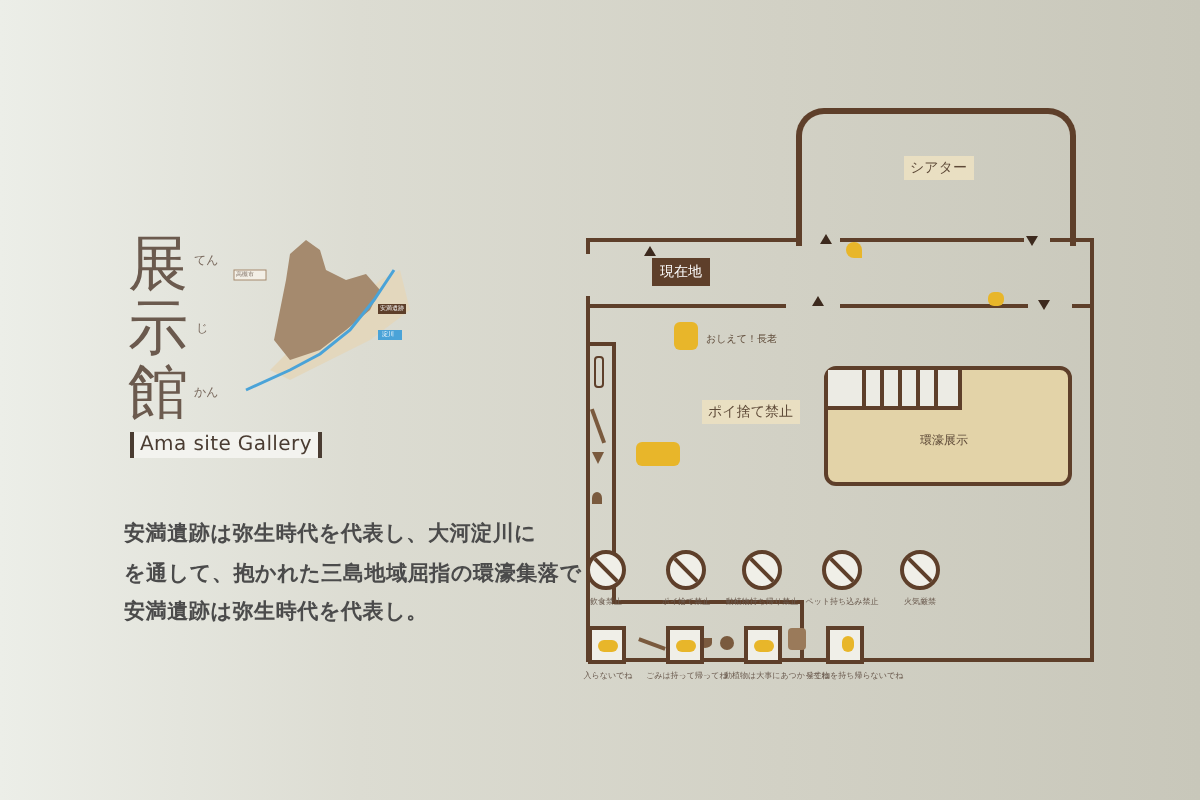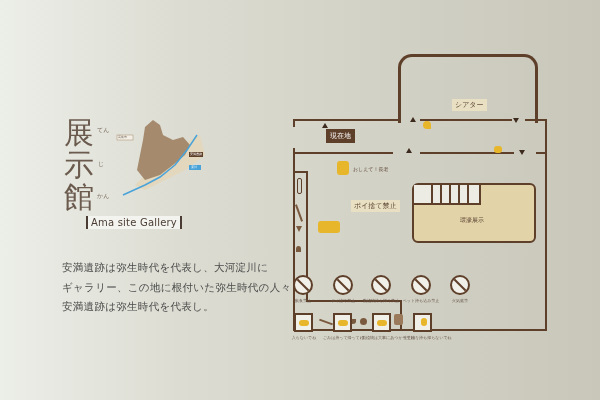--- a/index.html
+++ b/index.html
@@ -6,22 +6,22 @@
   body {
     width:600px; height:400px; overflow:hidden; position:relative;
     background: linear-gradient(90deg, #eceee8 0%, #dcdcd2 30%, #d2d1c5 65%, #c8c7ba 100%);
     font-family: "DejaVu Sans", sans-serif;
     color:#5a4a3e;
   }
   .abs { position:absolute; }
   .title-char { position:absolute; font-family:"DejaVu Sans", sans-serif; font-size:30px; color:#6b5a4e; line-height:1; }
   .ruby { position:absolute; font-size:6px; color:#7a6a5e; }
   .subtitle { position:absolute; left:65px; top:216px; font-size:10px; color:#4a3c32; background:#f3f3ef;
-    border-left:2px solid #4a3c32; border-right:2px solid #4a3c32; padding:1px 3px; letter-spacing:0.2px;margin-left:21px;}
-  .desc { position:absolute; left:62px; top:258px; width:220px; font-size:10.5px; line-height:19.5px; color:#4b4b4b; letter-spacing:0.3px; }
+    border-left:2px solid #4a3c32; border-right:2px solid #4a3c32; padding:1px 3px; letter-spacing:0.2px;}
+  .desc { position:absolute; left:62px; top:258px; width:220px; font-size:10.5px; line-height:19.5px; color:#4b4b4b; letter-spacing:0.3px;font-weight:bold; }
   .desc div { white-space:nowrap; }
   .wall { position:absolute; background:#5e3f2a; }
   .label-box { position:absolute; background:#e9dfc2; color:#5e4a38; font-size:7px; padding:1px 3px; }
   .here { position:absolute; background:#5e3f2a; color:#fff; font-size:7px; padding:2px 4px; }
   .tri-up { position:absolute; width:0; height:0; border-left:3px solid transparent; border-right:3px solid transparent; border-bottom:5px solid #3d2a1e; }
   .tri-down { position:absolute; width:0; height:0; border-left:3px solid transparent; border-right:3px solid transparent; border-top:5px solid #3d2a1e; }
   .icon-circle { position:absolute; width:20px; height:20px; border:2px solid #5e3f2a; border-radius:50%; box-sizing:border-box; overflow:hidden; background:#f0efe8; }
   .icon-circle::after { content:""; position:absolute; left:8px; top:-3px; width:2px; height:24px; background:#5e3f2a; transform:rotate(-45deg); }
   .icon-square { position:absolute; width:19px; height:19px; border:2px solid #5e3f2a; box-sizing:border-box; background:#f0efe8; }
   .dog { position:absolute; background:#e8b62a; border-radius:3px; }
@@ -49,28 +49,28 @@
     <rect x="74" y="37" width="14" height="5" fill="#5e3f2a"></rect>
     <rect x="74" y="50" width="12" height="5" fill="#4aa3d8"></rect>
   </svg>
   <span class="abs" style="left:3px;top:20px;font-size:3px;color:#7a6a5e;">高槻市</span>
   <span class="abs" style="left:75px;top:37px;font-size:3px;color:#fff;">安満遺跡</span>
   <span class="abs" style="left:76px;top:50px;font-size:3px;color:#fff;">淀川</span>
 </div>
 
 <div class="desc">
   <div>安満遺跡は弥生時代を代表し、大河淀川に</div>
-  <div>ギャラリー、この地に根付いた弥生時代の人々</div>
+  <div>を通して、抱かれた三島地域屈指の環濠集落で</div>
   <div>安満遺跡は弥生時代を代表し。</div>
 </div>
 
 <div>
 
   <div class="abs" style="left:398px;top:54px;width:134px;height:66px;border:3px solid #5e3f2a;border-bottom:none;border-radius:14px 14px 0 0;"></div>
-  <div class="label-box" style="left:452px;top:99px;">シアター</div>
+  <div class="label-box" style="left:452px;top:78px;">シアター</div>
 
   <div class="wall" style="left:293px;top:119px;width:107px;height:2px;"></div>
   <div class="wall" style="left:420px;top:119px;width:92px;height:2px;"></div>
   <div class="wall" style="left:525px;top:119px;width:22px;height:2px;"></div>
   <div class="wall" style="left:293px;top:119px;width:2px;height:8px;"></div>
   <div class="wall" style="left:545px;top:119px;width:2px;height:212px;"></div>
 
   <div class="wall" style="left:293px;top:152px;width:100px;height:2px;"></div>
   <div class="wall" style="left:420px;top:152px;width:94px;height:2px;"></div>
   <div class="wall" style="left:536px;top:152px;width:10px;height:2px;"></div>

